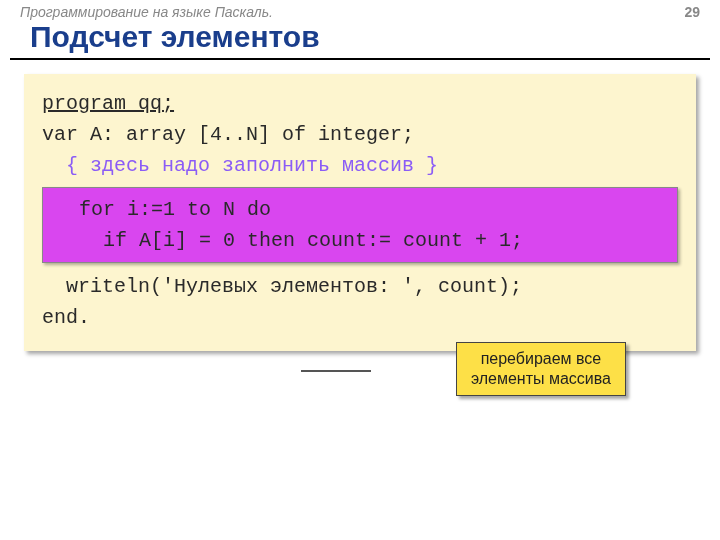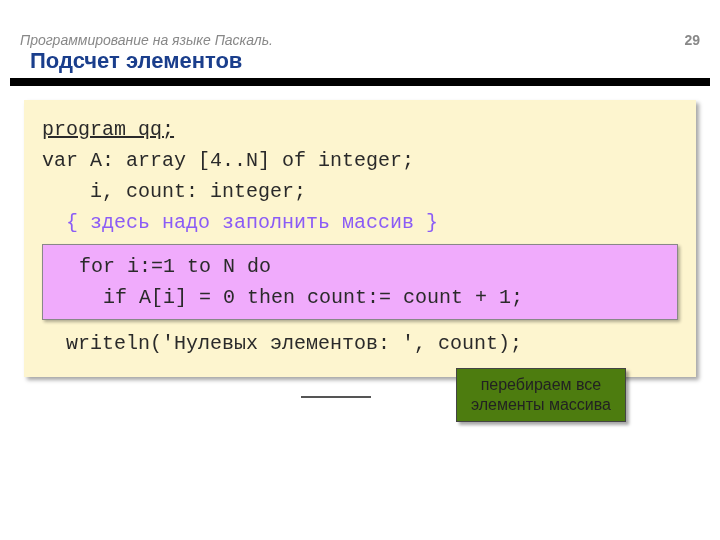--- a/index.html
+++ b/index.html
@@ -12,61 +12,60 @@
     overflow: hidden;
   }
   .header {
     display: flex;
     justify-content: space-between;
     align-items: baseline;
     padding: 4px 20px 0 20px;
     font-style: italic;
     color: #888;
     font-size: 14px;
-    margin-top: 28px;
   }
   .page-num {
     font-weight: bold;
     color: #888;
     font-style: normal;
   }
   .title {
     color: #1a3e8c;
     font-weight: bold;
-    font-size: 22px;
+    font-size: 30px;
     padding: 0 20px 4px 20px;
-    border-bottom: 8px solid #000000;
+    border-bottom: 2px solid #000000;
     margin: 0 10px 14px 10px;
   }
   .code-block {
     position: relative;
     margin: 0 24px 0 24px;
     background: #fdf5cf;
     box-shadow: 3px 3px 4px rgba(0,0,0,0.35);
     padding: 14px 18px 18px 18px;
     font-family: "Courier New", monospace;
     font-size: 20px;
     color: #2a2a2a;
     line-height: 1.55;
   }
   .code-line { white-space: pre; }
   .comment { color: #8b5cf6; }
   .inner-box {
     position: relative;
-    background: #f0abfc;
+    background: #d946ef;
     border: 1px solid #888;
     box-shadow: 2px 2px 3px rgba(0,0,0,0.3);
     margin: 6px 0 8px 0;
     padding: 6px 12px 6px 12px;
   }
   .callout {
     position: absolute;
     right: 70px;
     top: 268px;
-    background: #4d7c0f;
+    background: #fde047;
     border: 1px solid #444;
     box-shadow: 3px 3px 3px rgba(0,0,0,0.35);
     font-family: Arial, sans-serif;
     font-size: 16px;
     color: #222;
     padding: 6px 14px;
     text-align: center;
     line-height: 1.25;
     z-index: 5;
   }
@@ -88,29 +87,29 @@
   <span>Программирование на языке Паскаль.</span>
   <span class="page-num">29</span>
 </div>
 
 <div class="title">Подсчет элементов</div>
 
 <div class="code-block">
 
   <div class="code-line u">program qq;</div>
   <div class="code-line">var A: array [4..N] of integer;</div>
-  <div class="code-line">    i, count: integer;</div>
   <div class="code-line comment">  { здесь надо заполнить массив }</div>
 
   <div class="inner-box">
     <div class="code-line">  for i:=1 to N do</div>
     <div class="code-line">    if A[i] = 0 then count:= count + 1;</div>
   </div>
 
   <div class="code-line">  writeln('Нулевых элементов: ', count);</div>
+  <div class="code-line">end.</div>
 
   <div class="connector"></div>
 
   <div class="callout">
     <div>перебираем все</div>
     <div>элементы массива</div>
   </div>
 
 </div>
 

